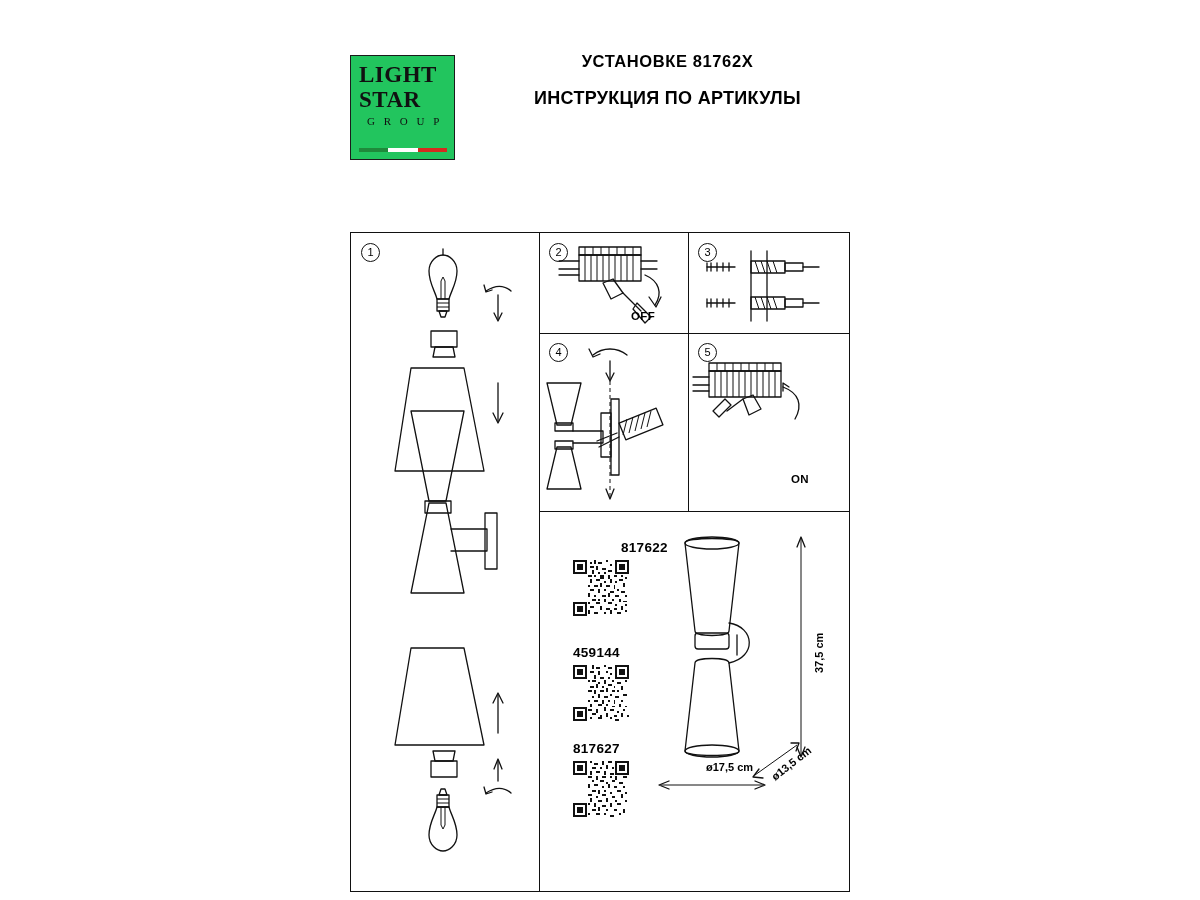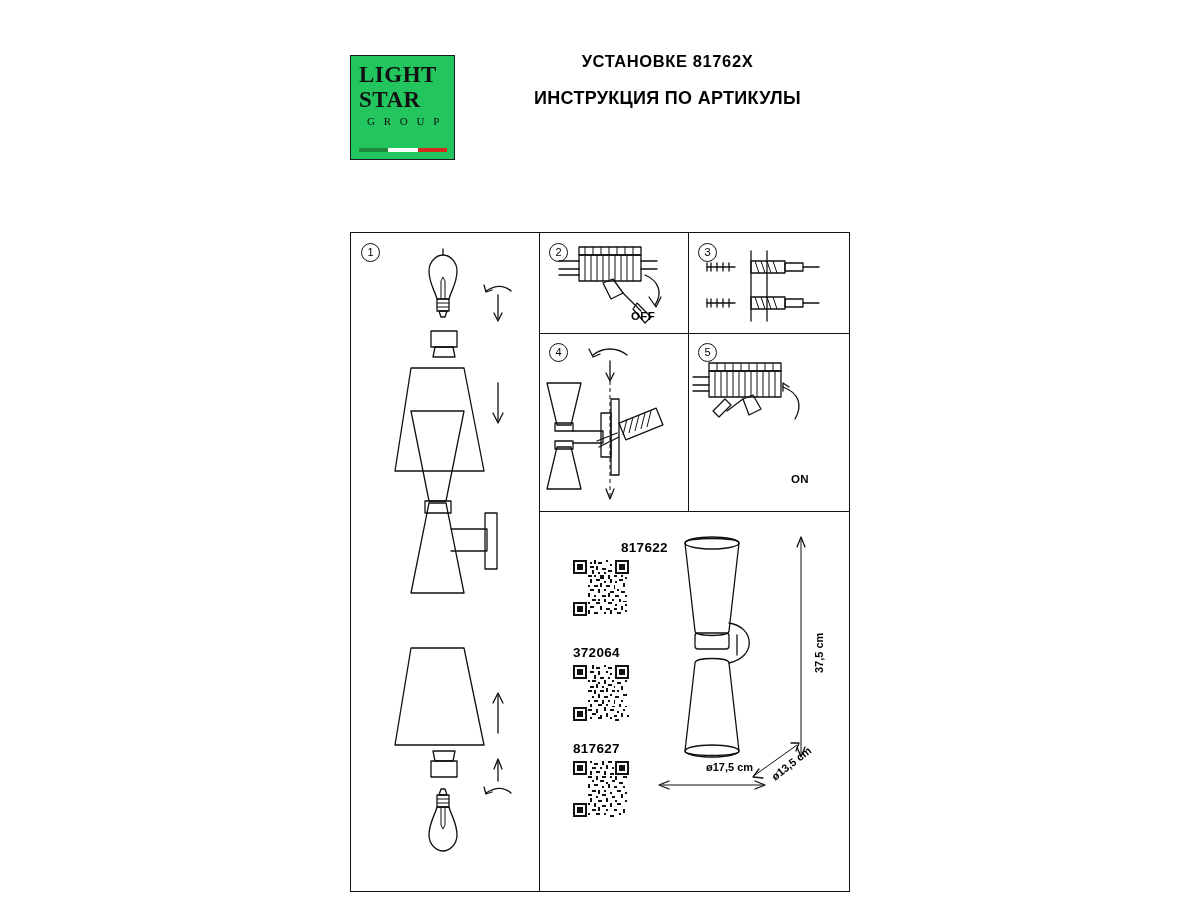--- a/index.html
+++ b/index.html
@@ -452,21 +452,21 @@
           <rect x="25" y="24" width="1" height="2"></rect>
         <rect x="8" y="26" width="1" height="2"></rect>
           <rect x="11" y="27" width="2" height="1"></rect>
           <rect x="16" y="27" width="1" height="1"></rect>
           <rect x="19" y="26" width="1" height="2"></rect>
           <rect x="23" y="27" width="2" height="1"></rect>
           <rect x="27" y="26" width="1" height="1"></rect>
       </g>
     </svg>
 
-    <div class="code" style="left:222px; top:412px;">372064</div>
+    <div class="code" style="left:222px; top:412px;">459144</div>
     <svg class="qr" style="left:222px; top:432px;" viewBox="0 0 29 29" shape-rendering="crispEdges">
       <rect width="29" height="29" fill="#fff"></rect>
       <g fill="#111">
         <rect x="0" y="0" width="7" height="1"></rect>
           <rect x="0" y="6" width="7" height="1"></rect>
         <rect x="0" y="0" width="1" height="7"></rect>
           <rect x="6" y="0" width="1" height="7"></rect>
         <rect x="2" y="2" width="3" height="3"></rect>
         <rect x="22" y="0" width="7" height="1"></rect>
           <rect x="22" y="6" width="7" height="1"></rect>

